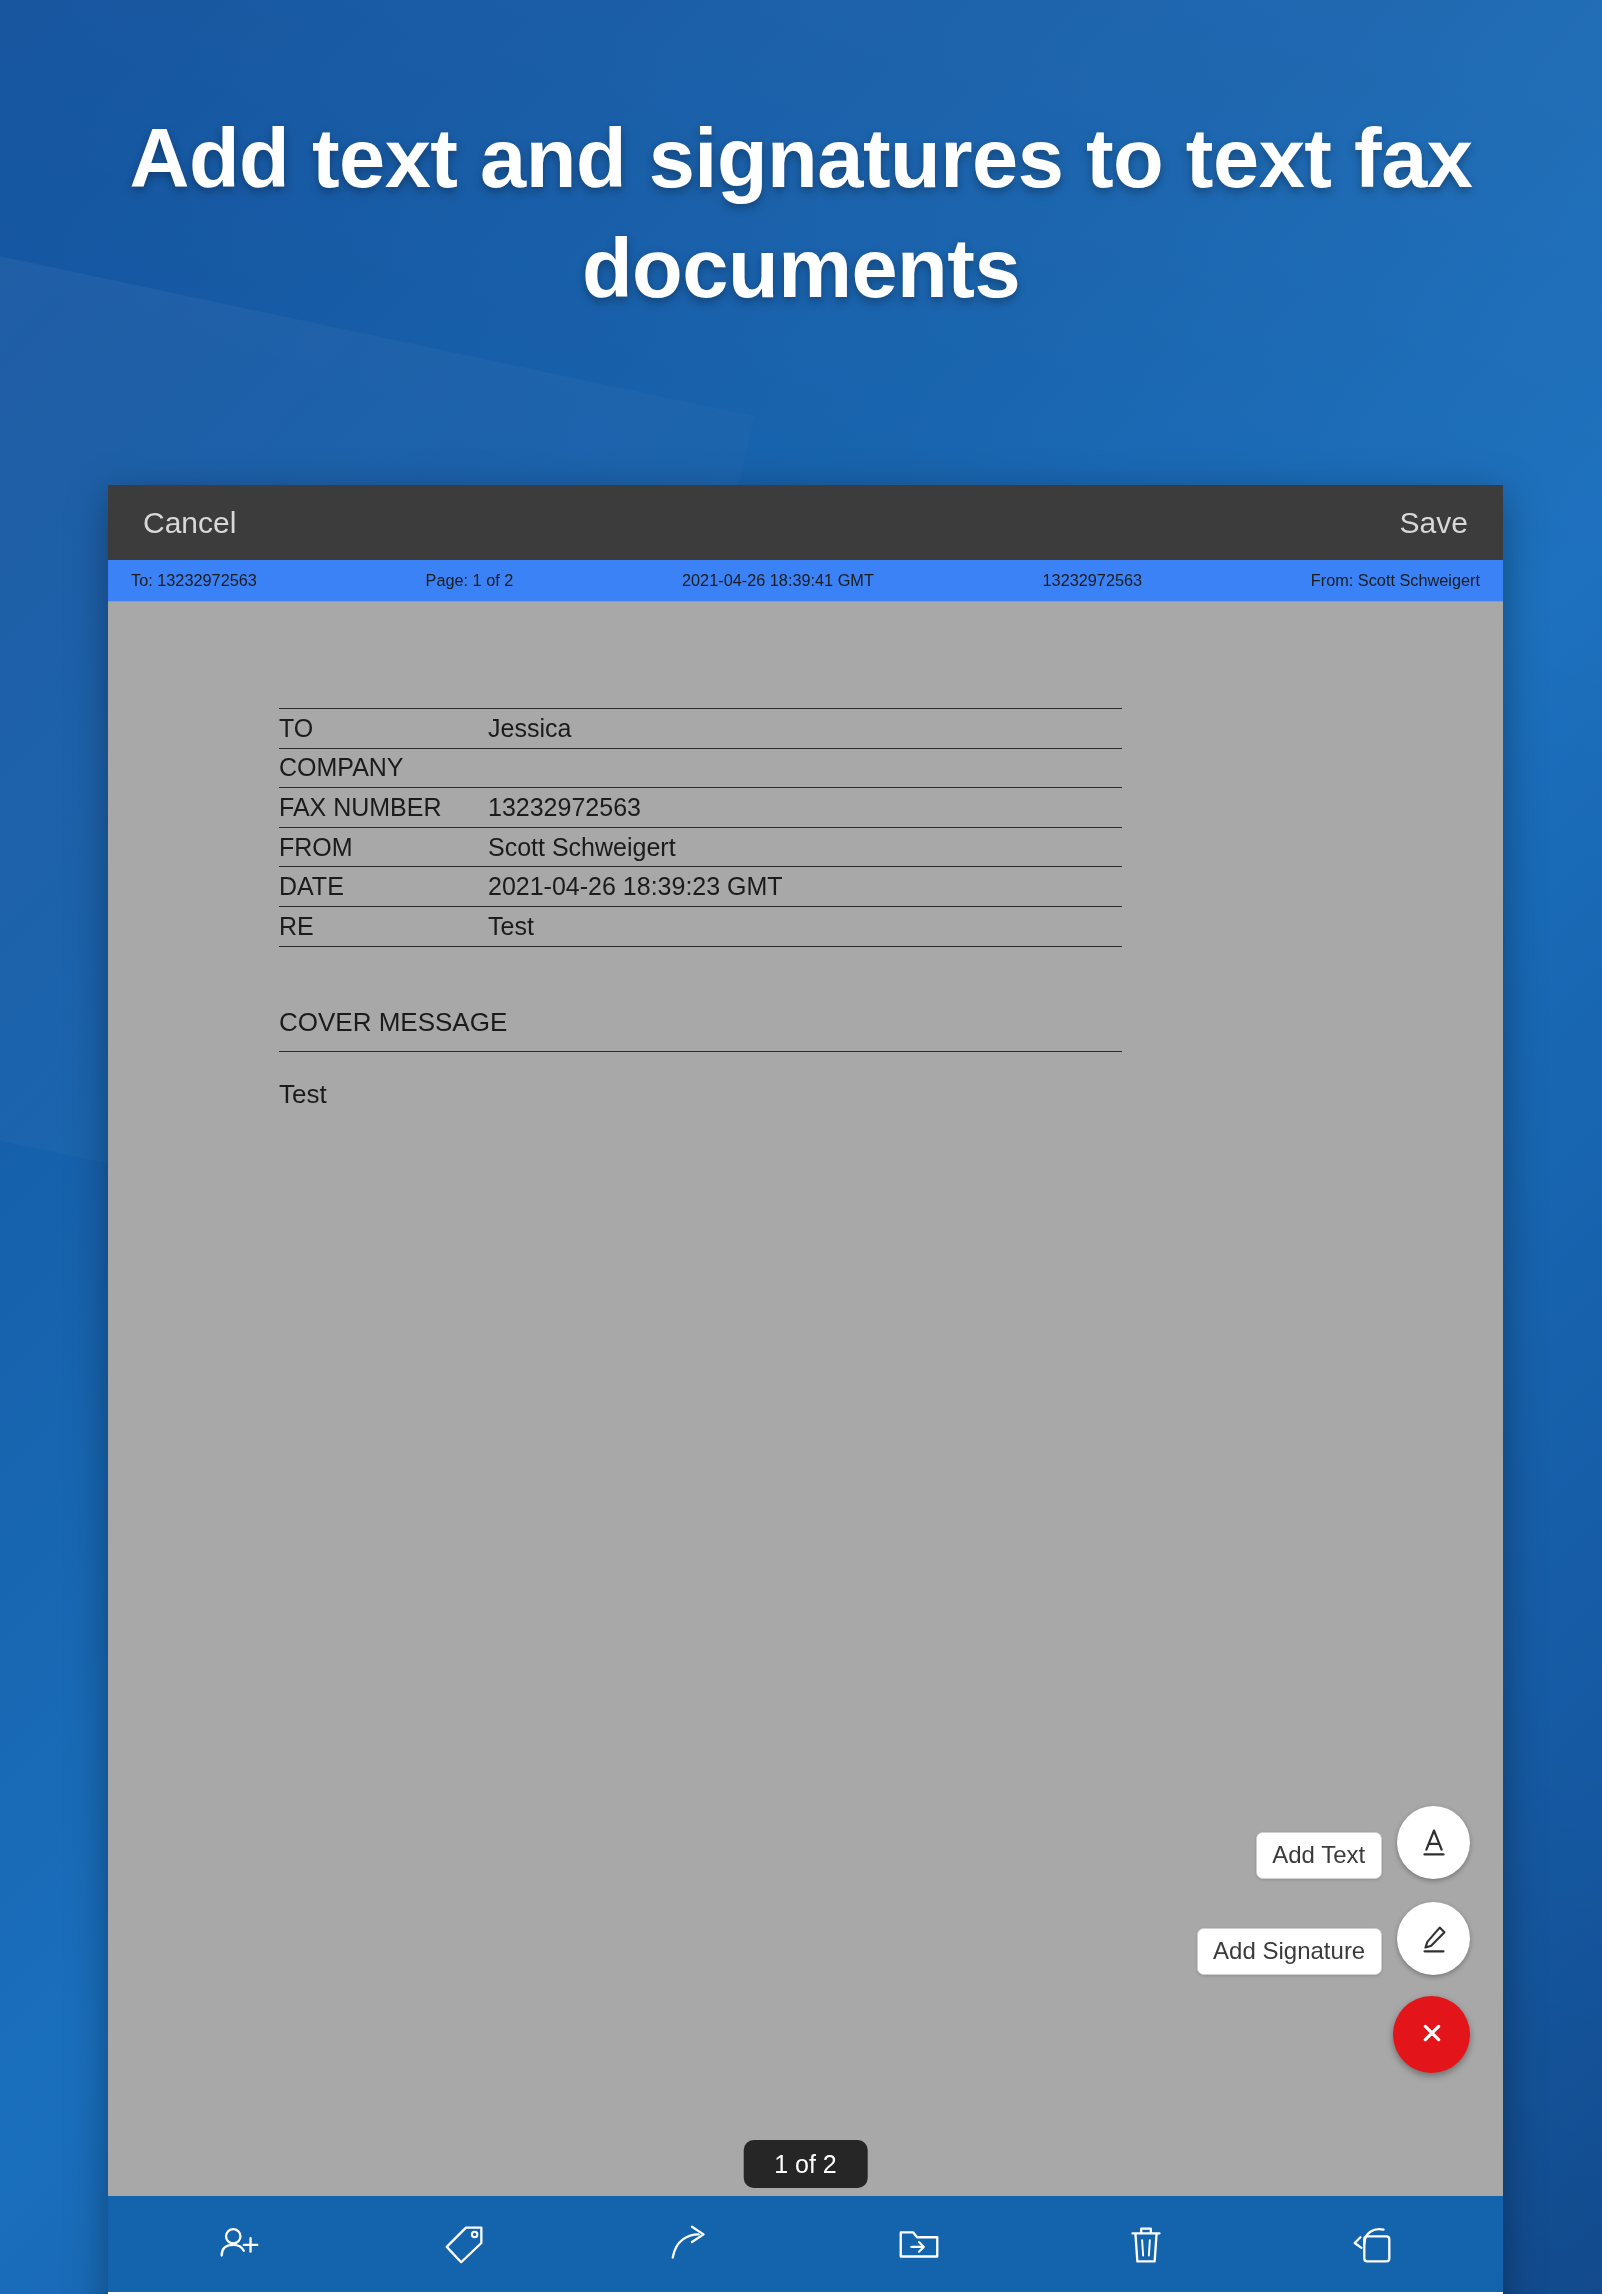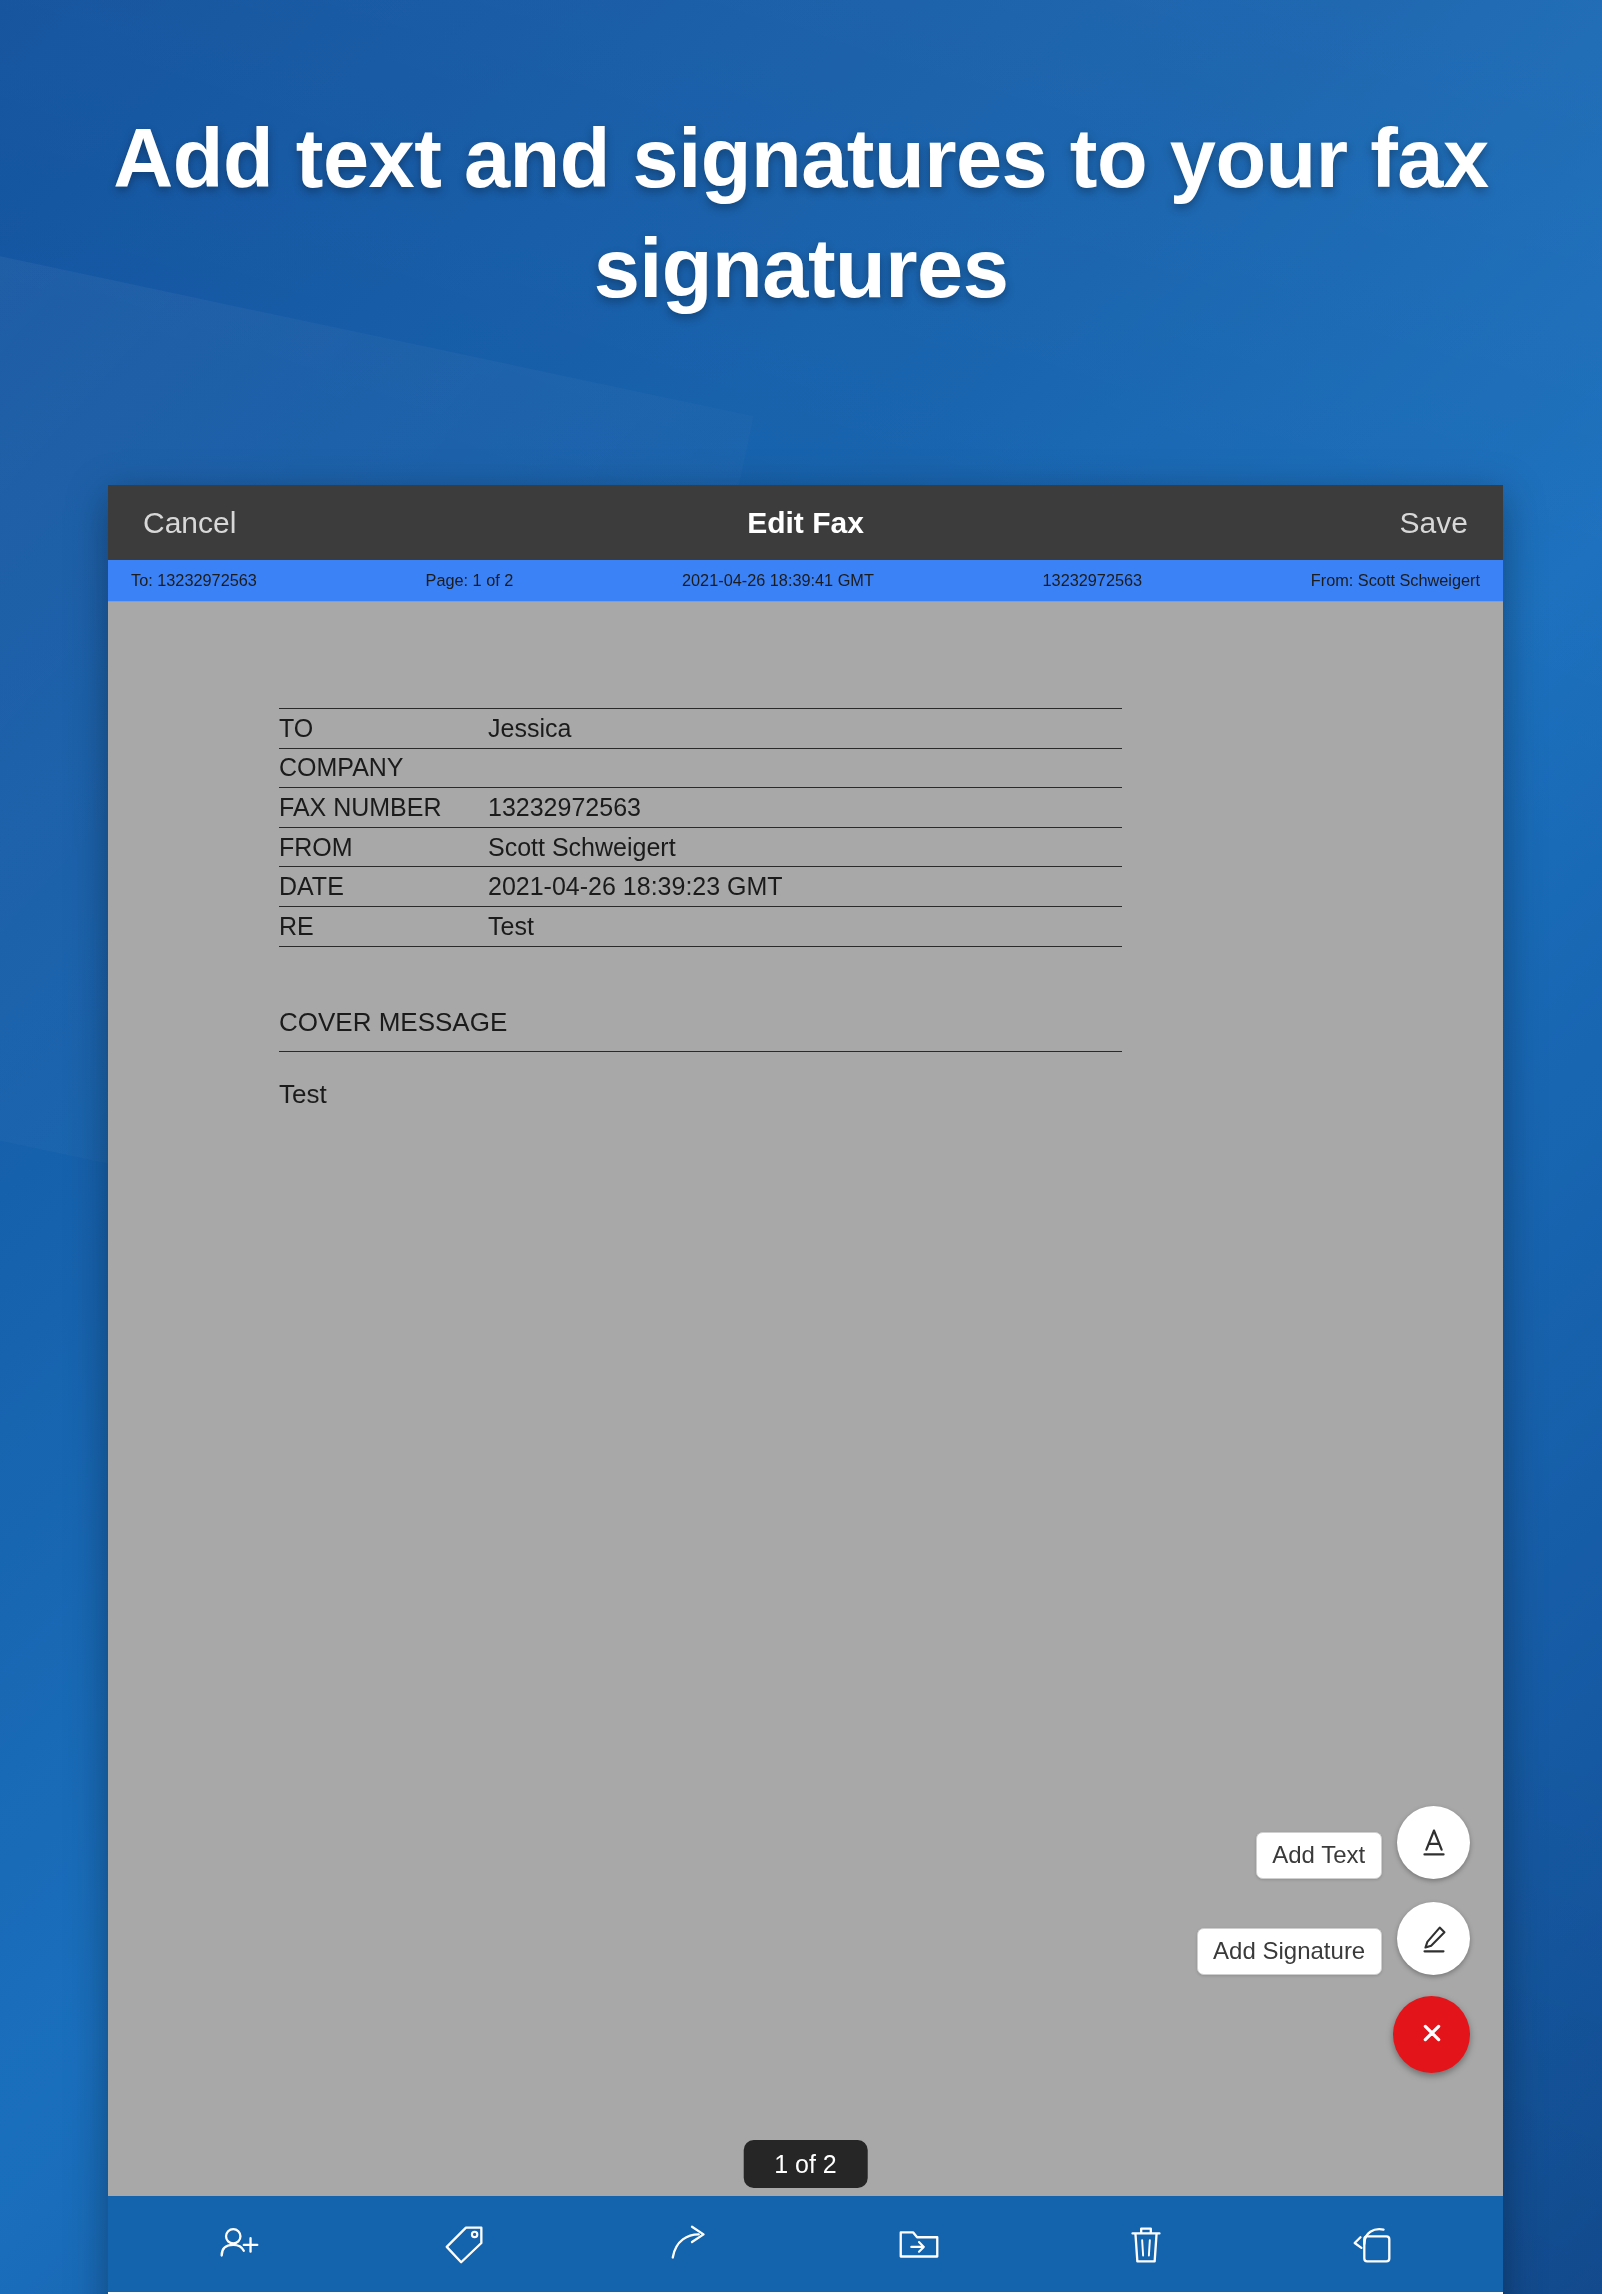--- a/index.html
+++ b/index.html
@@ -229,27 +229,26 @@
   }
   .tool svg { display: block; }
 </style>
 </head>
 <body>
 
 <div class="bg-facet-a"></div>
 <div class="bg-facet-c"></div>
 <div class="bg-facet-b"></div>
 
-<div class="headline">Add text and signatures to your fax signatures</div>
+<div class="headline">Add text and signatures to text fax documents</div>
 
 <div class="device">
 
   <div class="nav-bar">
     <div class="nav-side">Cancel</div>
-    <div class="nav-title">Edit Fax</div>
     <div class="nav-side right">Save</div>
   </div>
 
   <div class="fax-header">
     <span class="fh-1">To: 13232972563</span>
     <span class="fh-sp"></span>
     <span class="fh-1">Page: 1 of 2</span>
     <span class="fh-sp"></span>
     <span class="fh-1">2021-04-26 18:39:41 GMT</span>
     <span class="fh-sp"></span>

